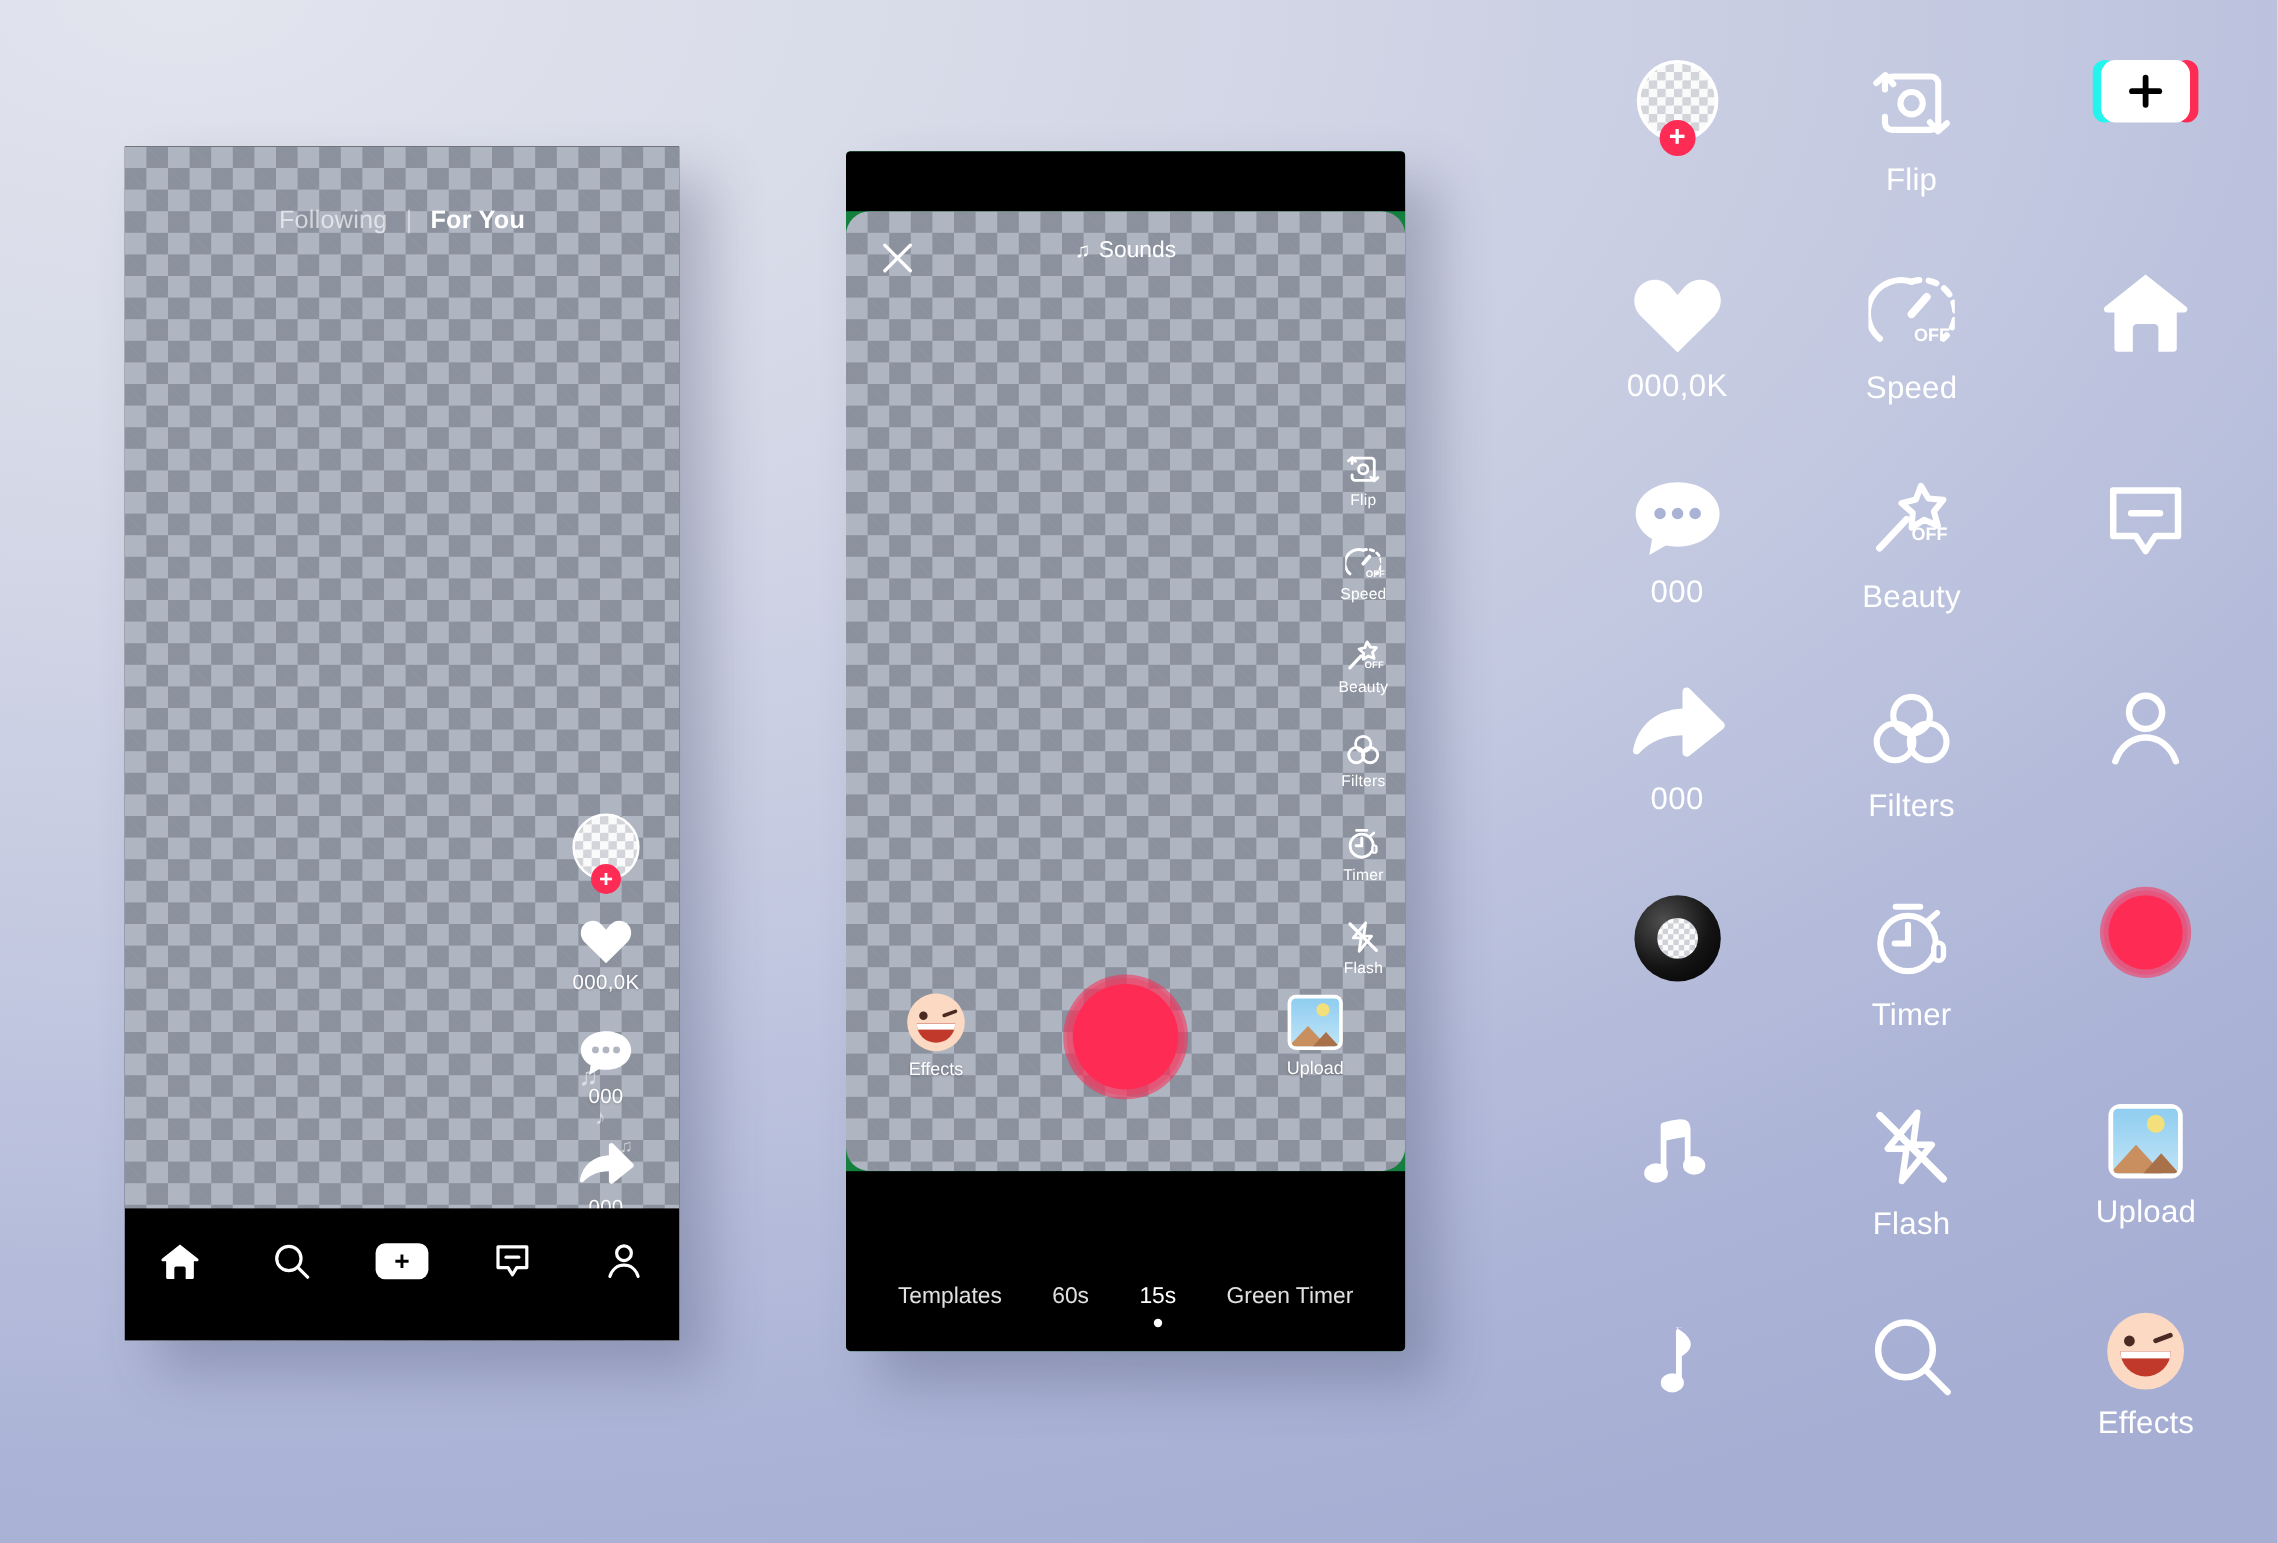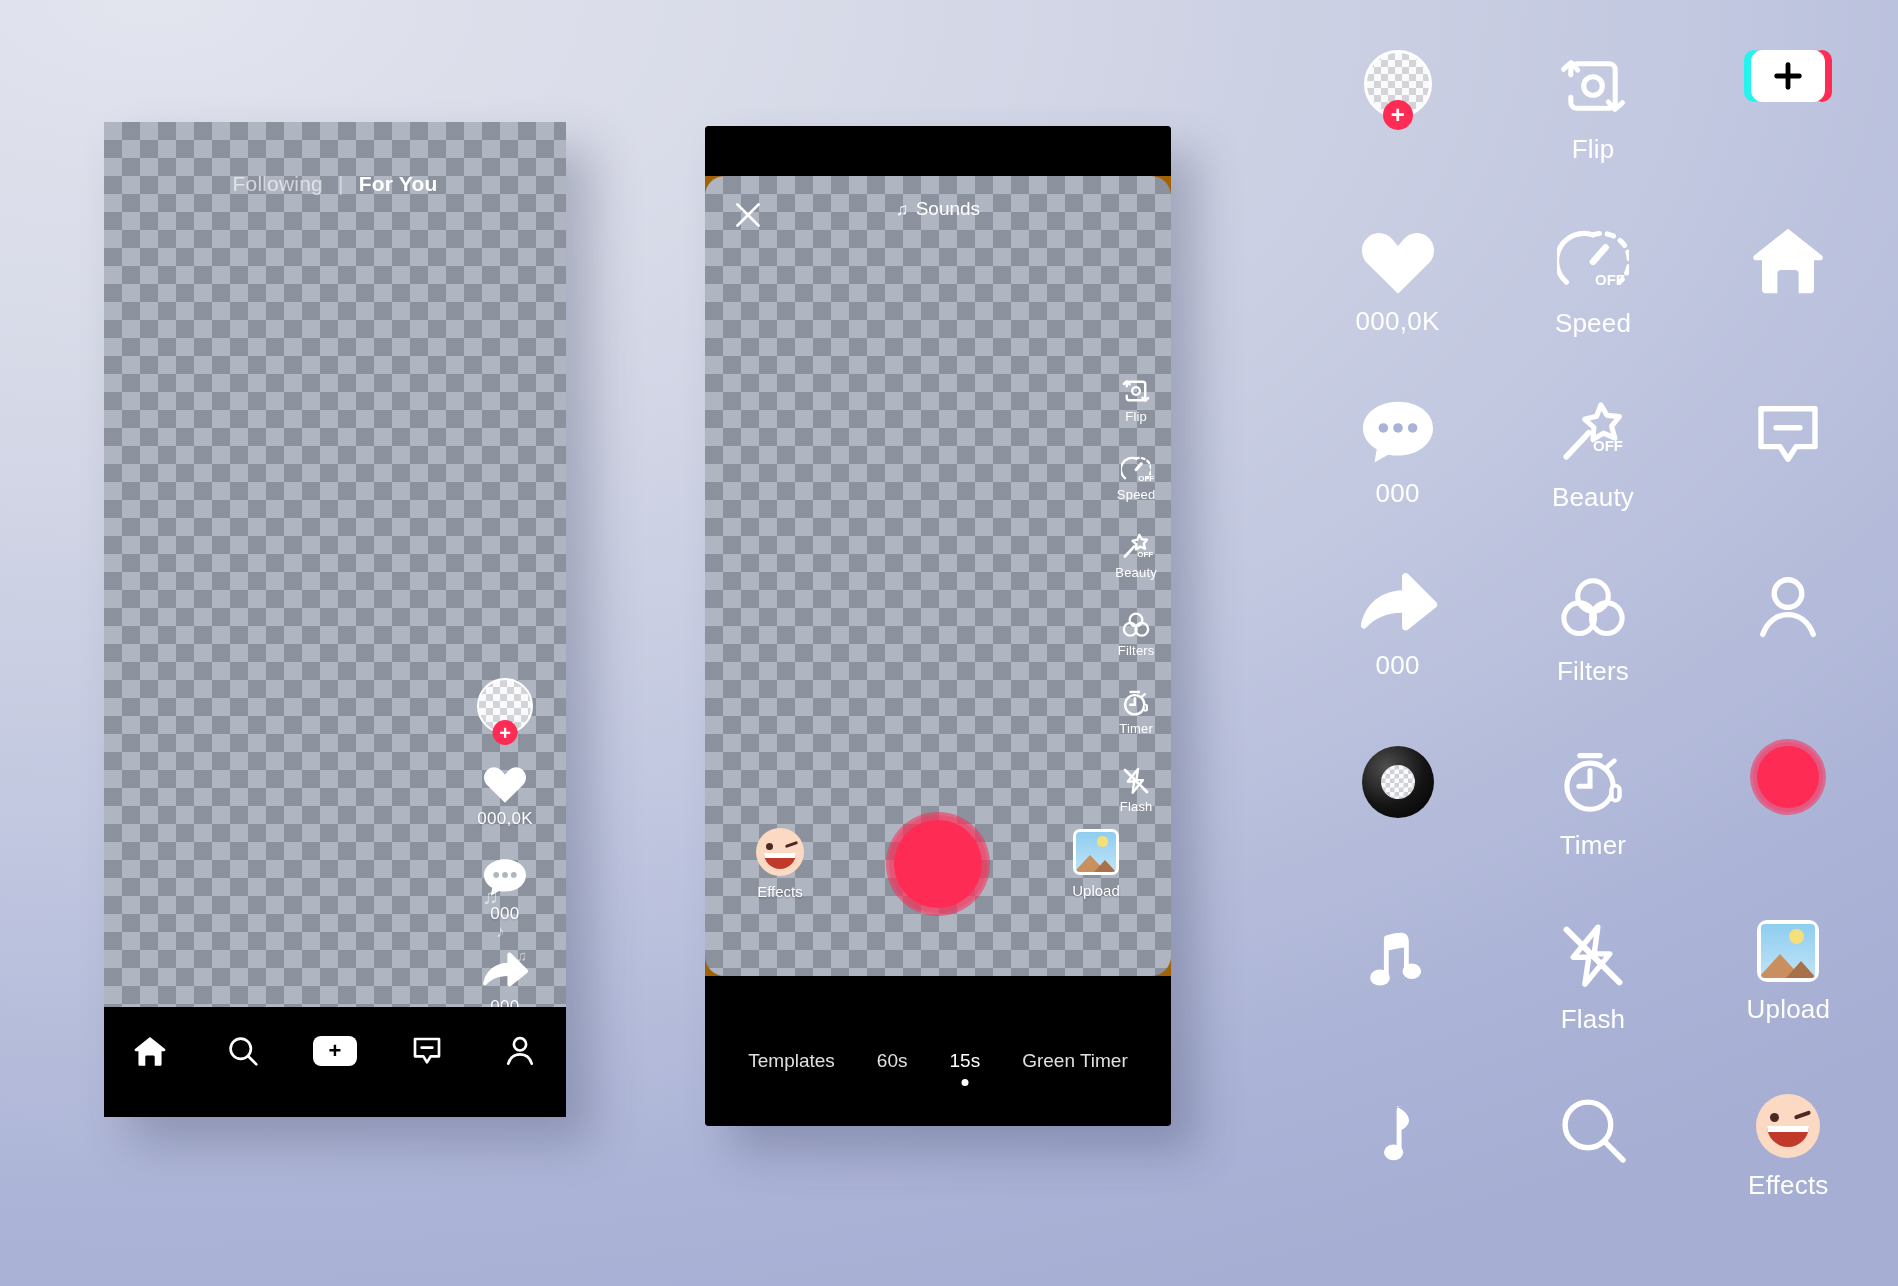--- a/index.html
+++ b/index.html
@@ -33,21 +33,21 @@
       linear-gradient(45deg,rgba(150,155,168,.45) 25%,transparent 25%,transparent 75%,rgba(150,155,168,.45) 75%),
       linear-gradient(45deg,rgba(150,155,168,.45) 25%,transparent 25%,transparent 75%,rgba(150,155,168,.45) 75%);
     background-size:9px 9px;
     background-position:0 0,4.5px 4.5px;
     background-color:#fbfbfb;
   }
 
   
   .phone{position:absolute;box-shadow:26px 26px 44px rgba(60,66,96,.30);overflow:hidden;}
   #phone-feed{left:104px;top:122px;width:462px;height:995px;background:#000;}
-  #phone-cam{left:705px;top:126px;width:466px;height:1000px;background:#a16207;border-radius:4px;}
+  #phone-cam{left:705px;top:126px;width:466px;height:1000px;background:#15803d;border-radius:4px;}
 
   .feed-video{position:absolute;left:0;top:0;width:462px;height:1113px;}
   .feed-nav{position:absolute;left:0;bottom:0;width:462px;height:110px;background:#000;
             display:flex;align-items:flex-start;padding-top:18px;box-sizing:border-box;}
   .nav-cell{flex:1;display:flex;align-items:center;justify-content:center;height:52px;}
 
   .feed-tabs{position:absolute;top:50px;left:0;width:462px;text-align:center;
              font-size:21px;letter-spacing:.2px;}
   .tab-following{color:rgba(255,255,255,.62);}
   .tab-sep{color:rgba(255,255,255,.45);margin:0 9px;}
@@ -91,21 +91,21 @@
                display:flex;align-items:center;justify-content:center;gap:78px;}
   .shutter-side{display:flex;flex-direction:column;align-items:center;width:72px;}
   .shutter-label{color:#fff;font-size:15px;margin-top:7px;text-shadow:0 1px 2px rgba(0,0,0,.3);}
   .rec-btn{width:88px;height:88px;border-radius:50%;background:#fe2c55;
            box-shadow:0 0 0 5px rgba(254,44,85,.30), 0 0 0 8px rgba(254,44,85,.55);}
   .face{width:48px;height:48px;border-radius:50%;background:#fbd9c2;position:relative;overflow:hidden;}
   .thumb{width:46px;height:46px;border-radius:7px;background:#fff;padding:3px;box-sizing:border-box;}
   .thumb-inner{width:100%;height:100%;border-radius:4px;overflow:hidden;position:relative;
                background:linear-gradient(#8fcdf0,#bfe4f7);}
 
-  .modes{position:absolute;left:0;bottom:40px;width:466px;
+  .modes{position:absolute;left:0;bottom:20px;width:466px;
          display:flex;align-items:flex-start;justify-content:center;gap:42px;}
   .mode{color:#fff;font-size:19px;position:relative;padding-bottom:14px;}
   .mode.inactive{color:rgba(255,255,255,.88);}
   .mode .dot{position:absolute;left:50%;transform:translateX(-50%);bottom:0;
              width:7px;height:7px;border-radius:50%;background:#fff;}
 
   
   .gallery{position:absolute;left:1300px;top:38px;width:586px;height:1220px;
            display:grid;grid-template-columns:repeat(3,1fr);grid-auto-rows:174px;
            justify-items:center;align-items:start;}

